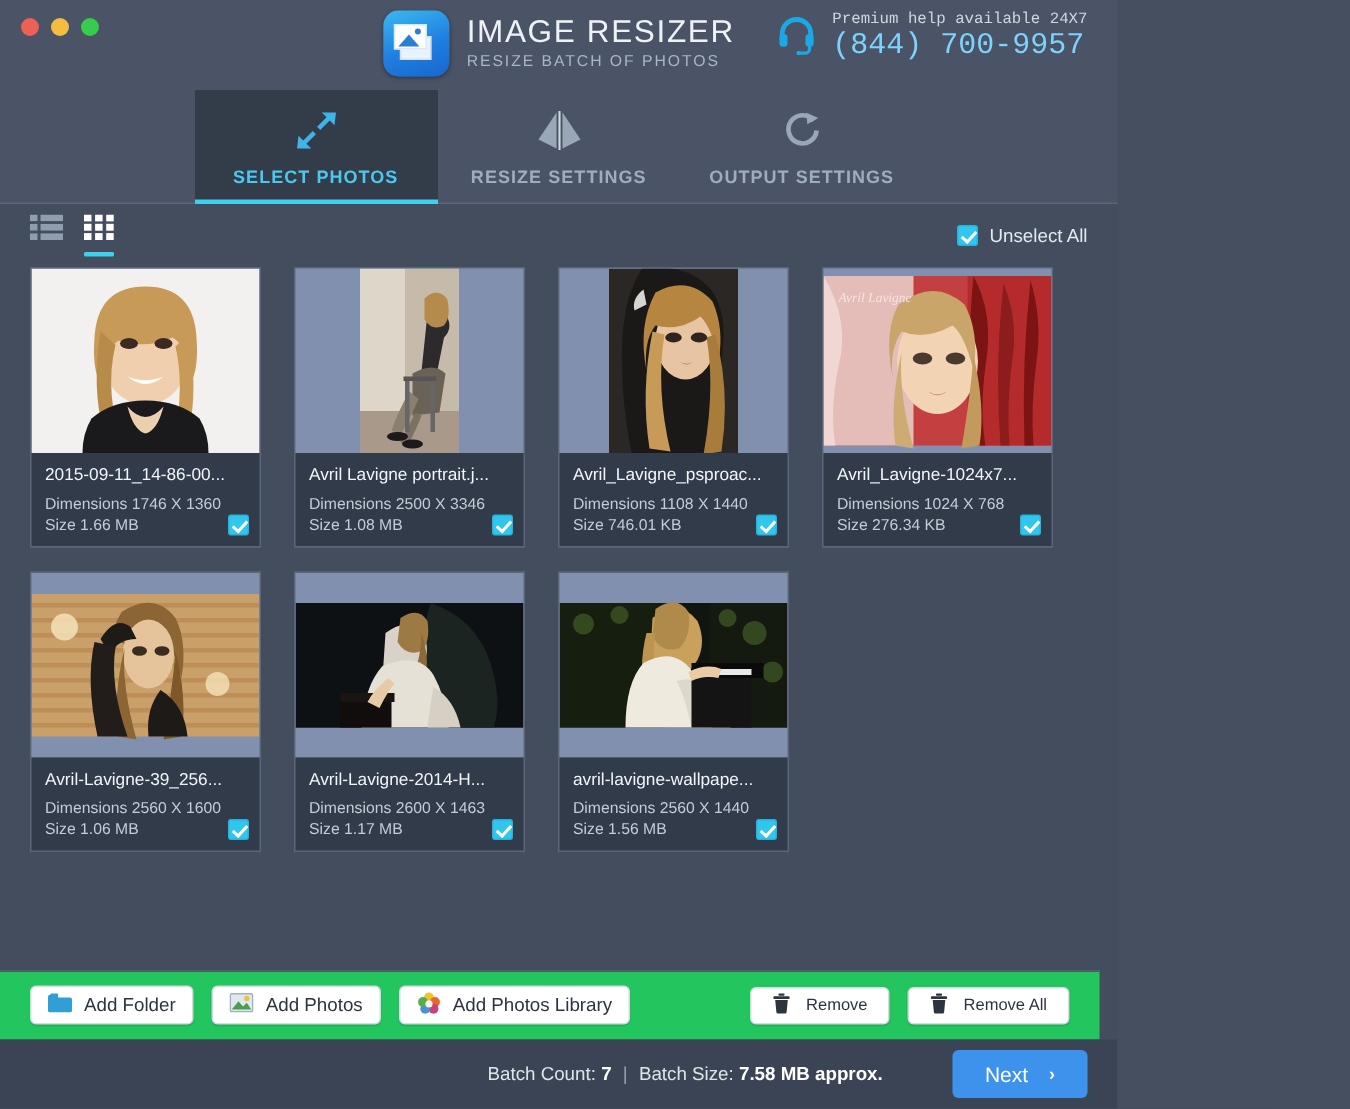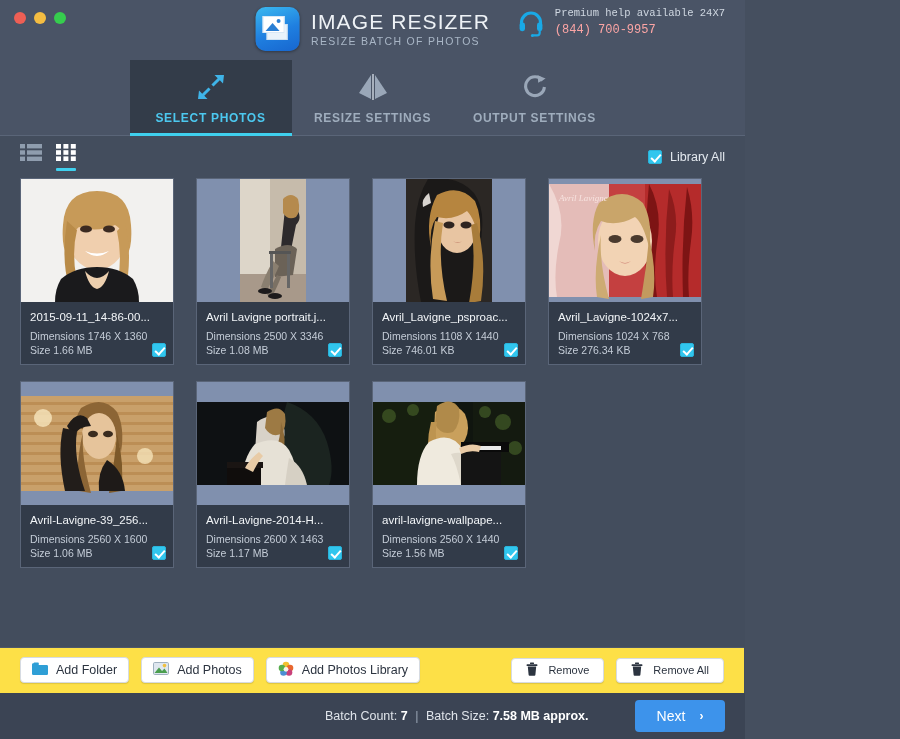--- a/index.html
+++ b/index.html
@@ -71,21 +71,21 @@
     font-size: 10.5px; letter-spacing: 1.3px; color: #a9b6c6;
     line-height: 15px; margin-top: 1px;
   }
   .support {
     position: absolute; right: 20px; top: 6px;
     display: flex; align-items: center; gap: 10px;
   }
   .headset { width: 28px; height: 28px; position: relative; }
   .support-text { display: flex; flex-direction: column; font-family: Liberation Mono, monospace; }
   .support-line1 { font-size: 10.5px; color: #cfd7e1; line-height: 15px; }
-  .support-line2 { font-size: 12px; color: #fca5a5; line-height: 19px; }
+  .support-line2 { font-size: 20px; color: #7dd3fc; line-height: 19px; }
 
   
   .tabbar {
     height: 76px; flex: 0 0 76px;
     background: #4a5466;
     display: flex; justify-content: center; align-items: stretch;
     position: relative;
   }
   .tabbar:after {
     content: ""; position: absolute; left: 0; right: 0; bottom: 0;
@@ -162,24 +162,24 @@
     font-size: 11.5px; color: #f2f5f8; white-space: nowrap;
     overflow: hidden; line-height: 15px; margin-bottom: 4px;
   }
   .meta-dim, .meta-size {
     font-size: 10.5px; color: #c4ccd7; line-height: 14px;
   }
   .meta-check { position: absolute; right: 7px; bottom: 7px; }
 
   
   .btnbar {
-    position: absolute; left: 0; right: 1px; bottom: 46px;
+    position: absolute; left: 0; right: 12px; bottom: 46px;
     height: 46px; padding: 0 20px;
     display: flex; align-items: center; justify-content: space-between;
-    background: #fde047;
+    background: #22c55e;
   }
   .btnbar:before {
     content: ""; position: absolute; left: 0; right: 0; top: 0;
     height: 1px; background: #4e586a;
   }
   .btn-group { display: flex; gap: 12px; align-items: center; }
   .wbtn {
     background: #ffffff; border: 1px solid #d6dbe2; border-radius: 4px;
     height: 26px; padding: 0 11px;
     display: flex; align-items: center; gap: 8px;
@@ -304,21 +304,21 @@
             <rect x="14.8" y="6.2" width="5" height="4.6" fill="#ffffff"></rect>
             <rect x="0" y="12.4" width="5" height="4.6" fill="#ffffff"></rect>
             <rect x="7.4" y="12.4" width="5" height="4.6" fill="#ffffff"></rect>
             <rect x="14.8" y="12.4" width="5" height="4.6" fill="#ffffff"></rect>
           </svg>
           <span class="vt-underline"></span>
         </span>
       </div>
       <div class="unselect">
         <span class="cbox"></span>
-        <span class="unselect-label">Library All</span>
+        <span class="unselect-label">Unselect All</span>
       </div>
     </div>
 
     <div class="grid">
 
       <div class="card">
         <div class="thumb" style="background:#8090ae">
           <svg width="152" height="123" viewBox="0 0 152 123">
             <rect width="152" height="123" fill="#f2f1ef"></rect>
             <ellipse cx="76" cy="52" rx="31" ry="39" fill="#f0cfae"></ellipse>

